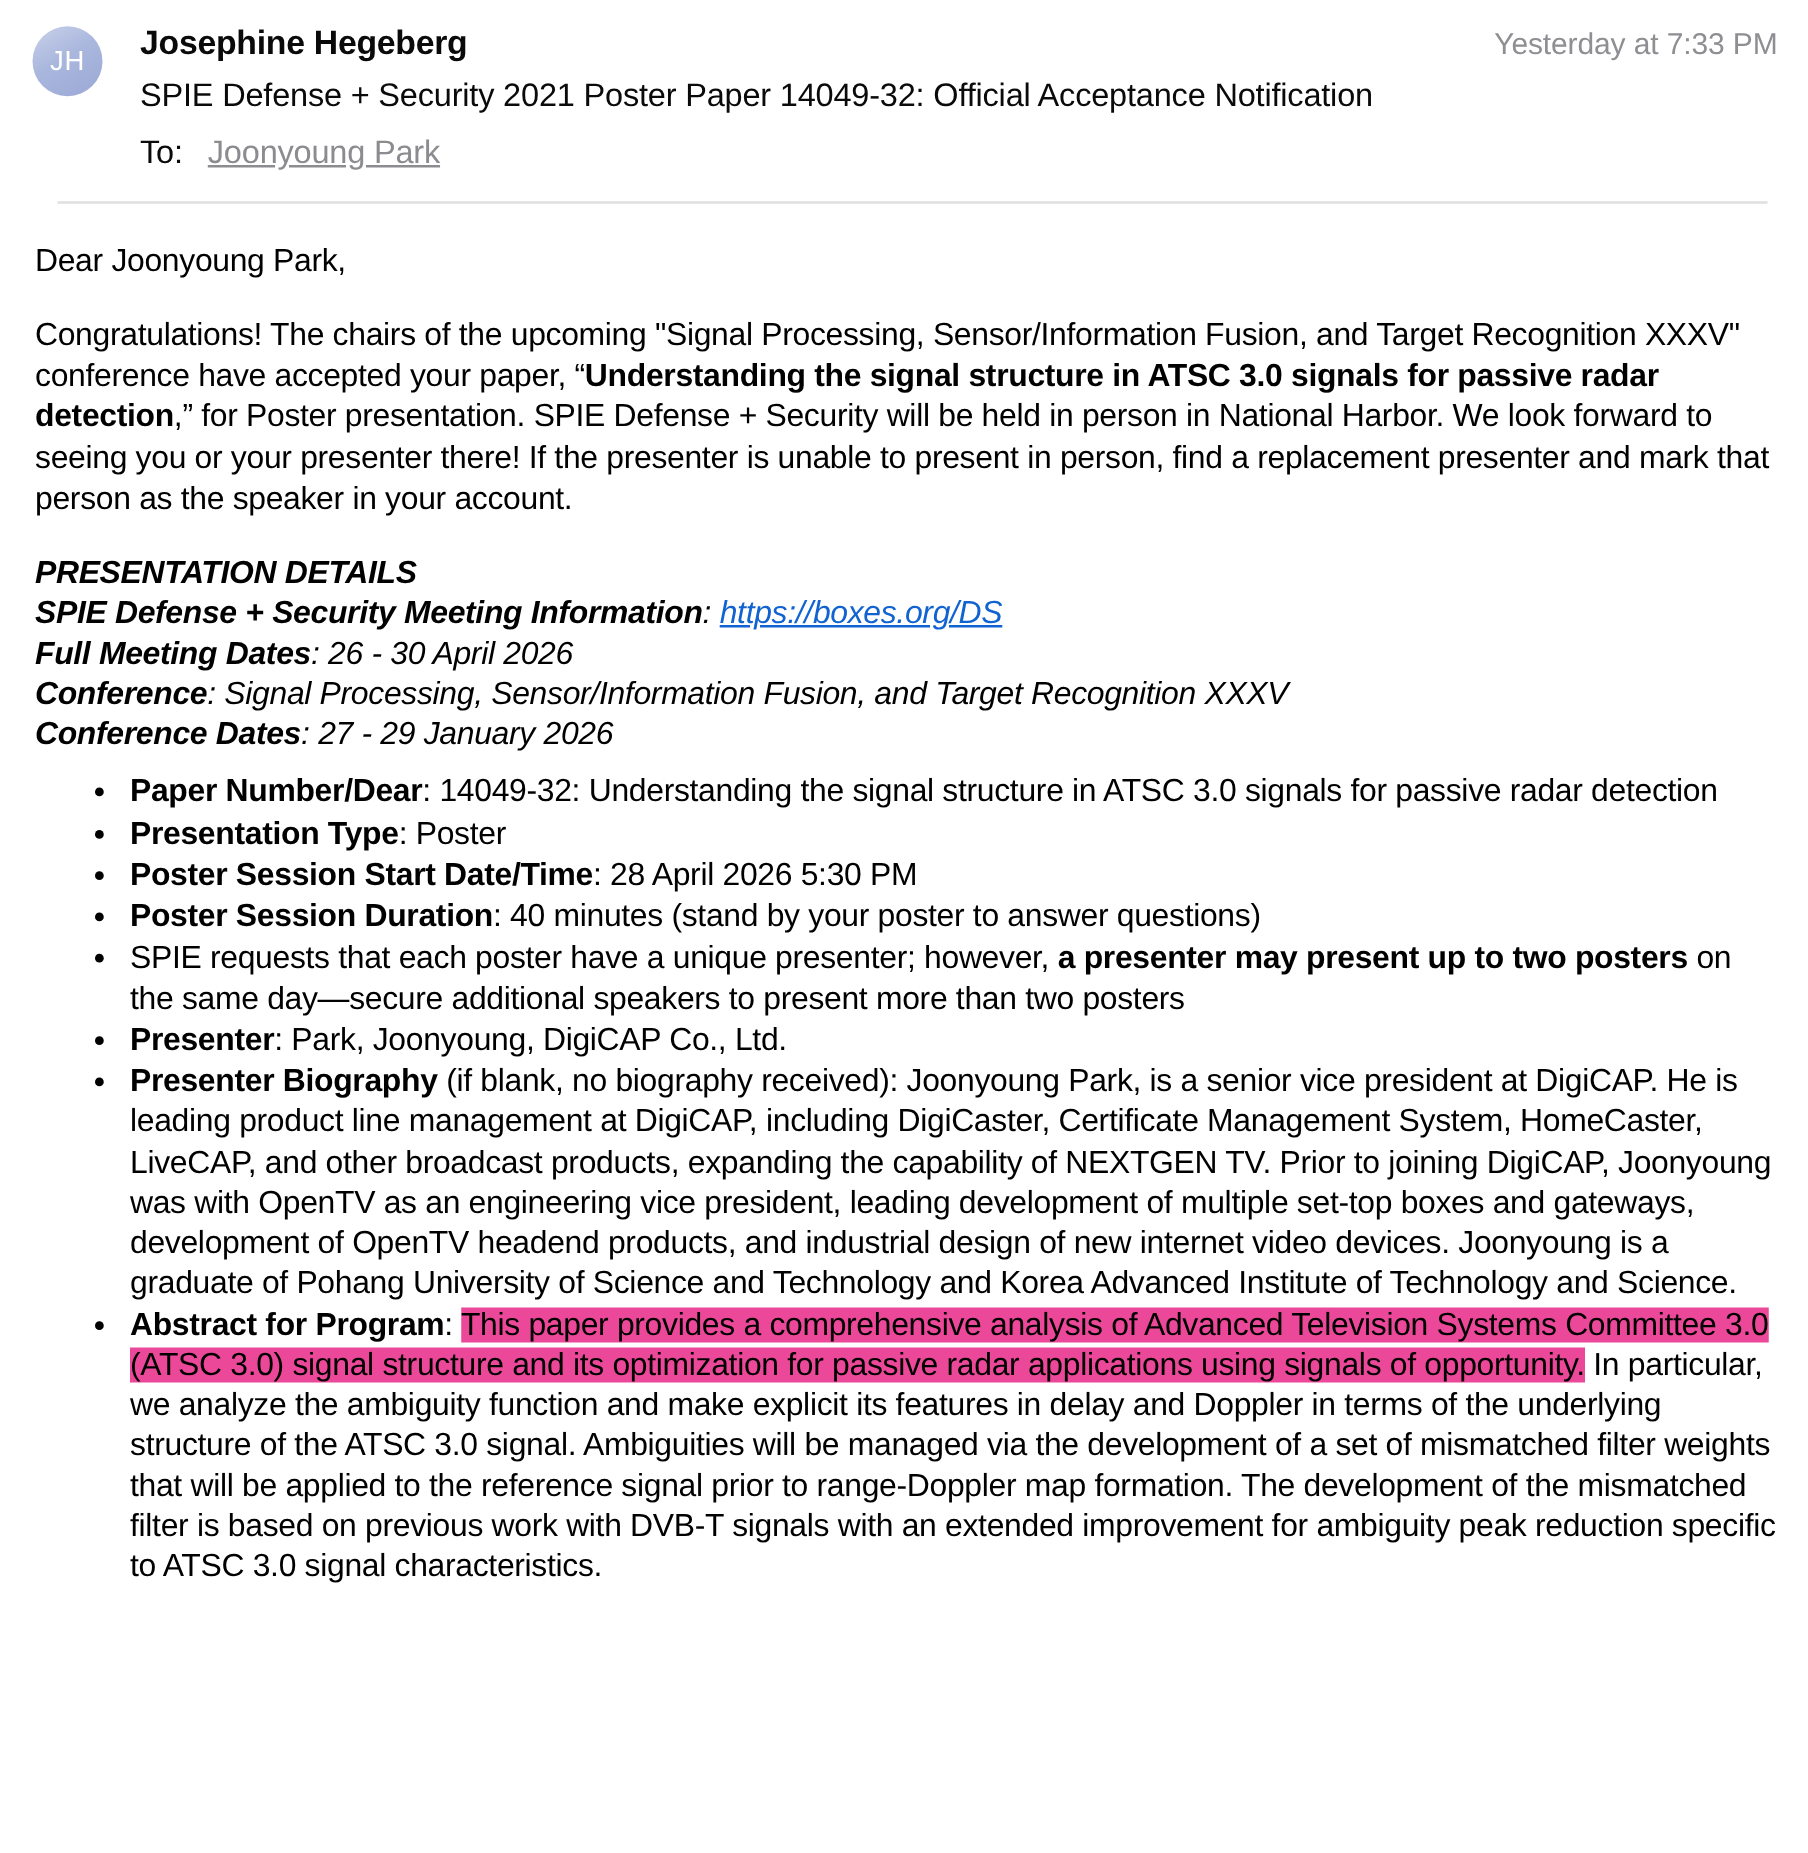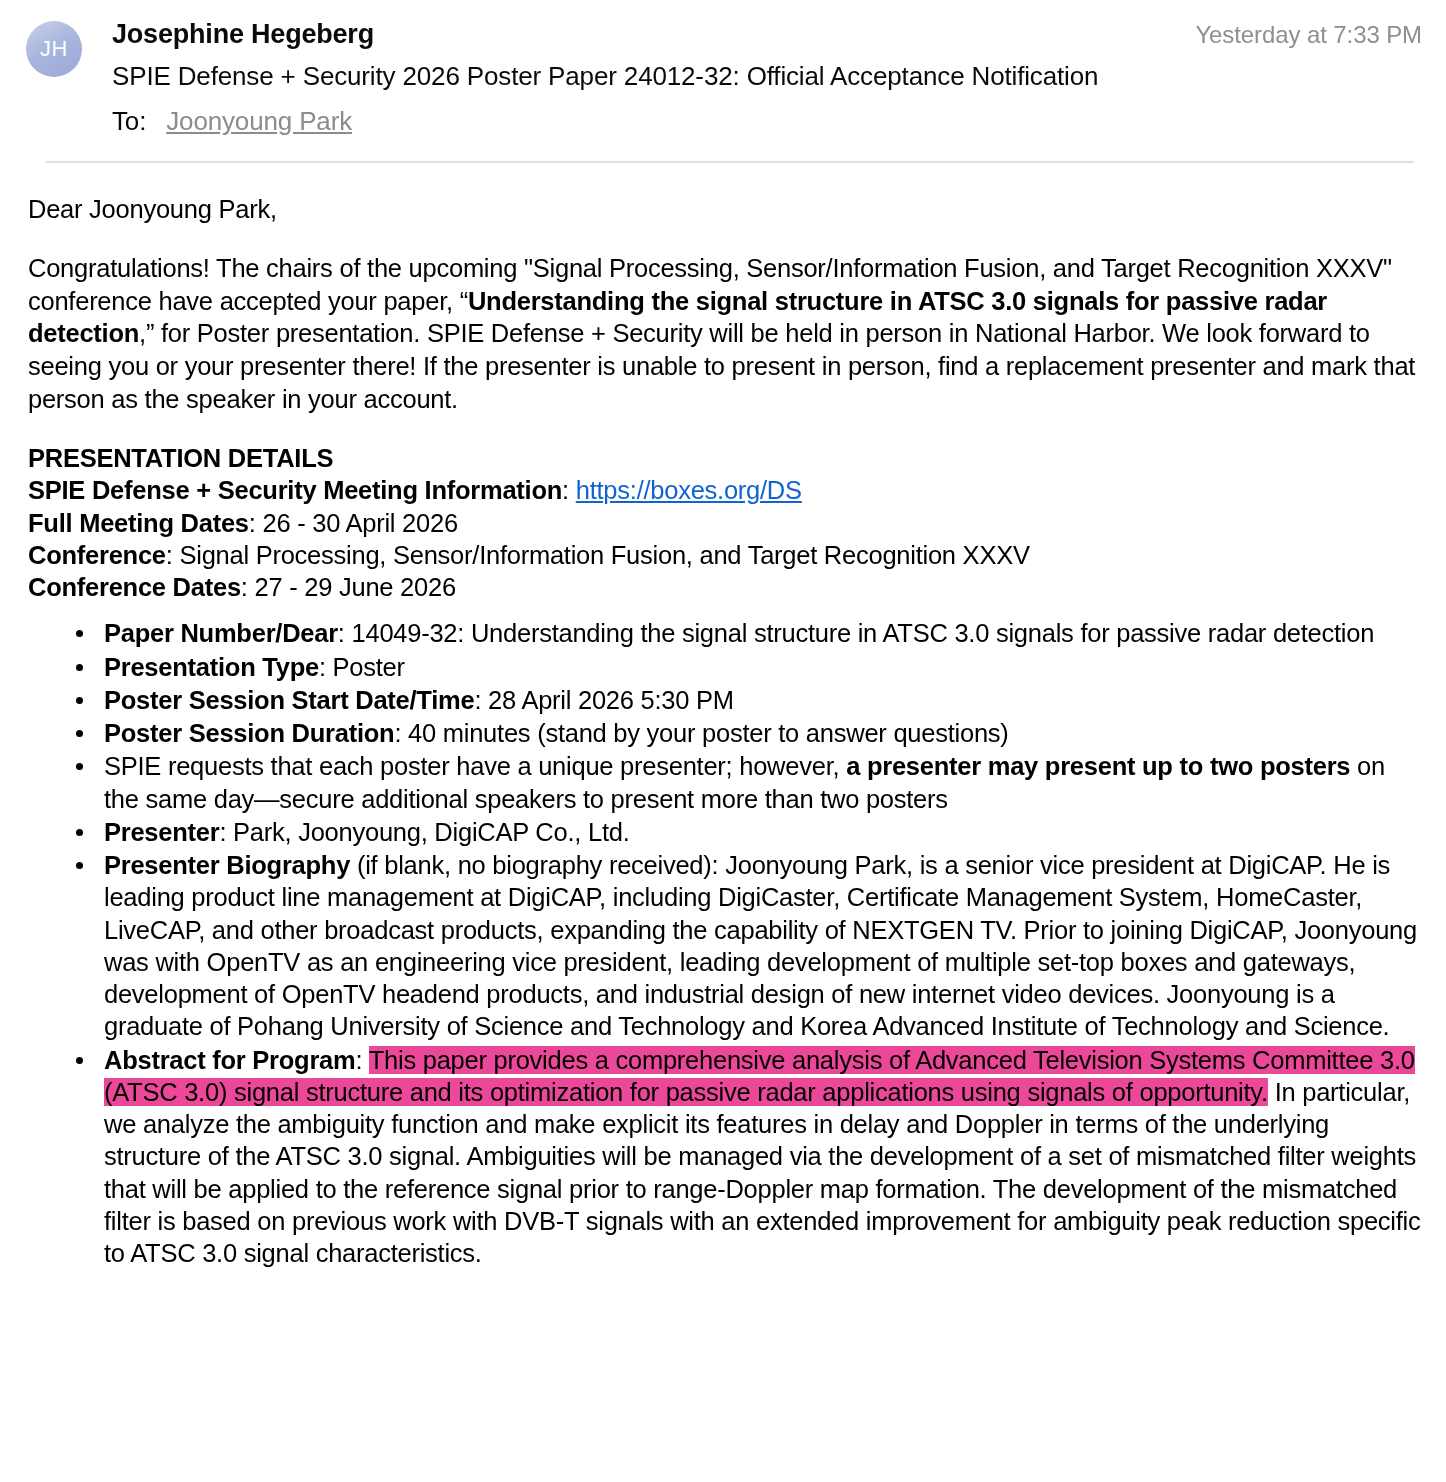--- a/index.html
+++ b/index.html
@@ -109,20 +109,21 @@
     line-height: 1.29;
     color: #000000;
     letter-spacing: -0.25px;
   }
   .para {
     margin: 0 0 26px 0;
     max-width: 1396px;
   }
   .details-block {
     margin: 0 0 14px 0;
+    font-style: italic;
   }
   .details-line {
     margin: 0;
     line-height: 1.265;
   }
   b, .b { font-weight: bold; }
   a.link {
     color: #1063d0;
     text-decoration: underline;
     text-underline-offset: 2px;
@@ -164,21 +165,21 @@
         <span class="avatar-initials">JH</span>
       </div>
 
       <div class="header-text">
 
         <div class="sender-line">
           <div class="sender-name">Josephine Hegeberg</div>
           <div class="timestamp">Yesterday at 7:33 PM</div>
         </div>
 
-        <div class="subject-line">SPIE Defense + Security 2026 Poster Paper 24012-32: Official Acceptance Notification</div>
+        <div class="subject-line">SPIE Defense + Security 2021 Poster Paper 14049-32: Official Acceptance Notification</div>
 
         <div class="to-line">
           <span class="to-label">To:</span><span class="to-value">Joonyoung Park</span>
         </div>
 
       </div>
     </div>
 
     <div class="header-divider"></div>
   </div>
@@ -191,21 +192,21 @@
 
     <div class="details-block">
       <div class="details-line"><b>PRESENTATION DETAILS</b></div>
 
       <div class="details-line"><b>SPIE Defense + Security Meeting Information</b><span>: </span><a class="link" href="#">https://boxes.org/DS</a></div>
 
       <div class="details-line"><b>Full Meeting Dates</b><span>: </span><span>26 - 30 April 2026</span></div>
 
       <div class="details-line"><b>Conference</b><span>: </span><span>Signal Processing, Sensor/Information Fusion, and Target Recognition XXXV</span></div>
 
-      <div class="details-line"><b>Conference Dates</b><span>: </span><span>27 - 29 June 2026</span></div>
+      <div class="details-line"><b>Conference Dates</b><span>: </span><span>27 - 29 January 2026</span></div>
 
     </div>
 
     <ul class="bullets">
 
       <li><b>Paper Number/Dear</b><span>: 14049-32: Understanding the signal structure in ATSC 3.0 signals for passive radar detection</span></li>
 
       <li><b>Presentation Type</b><span>: Poster</span></li>
 
 

